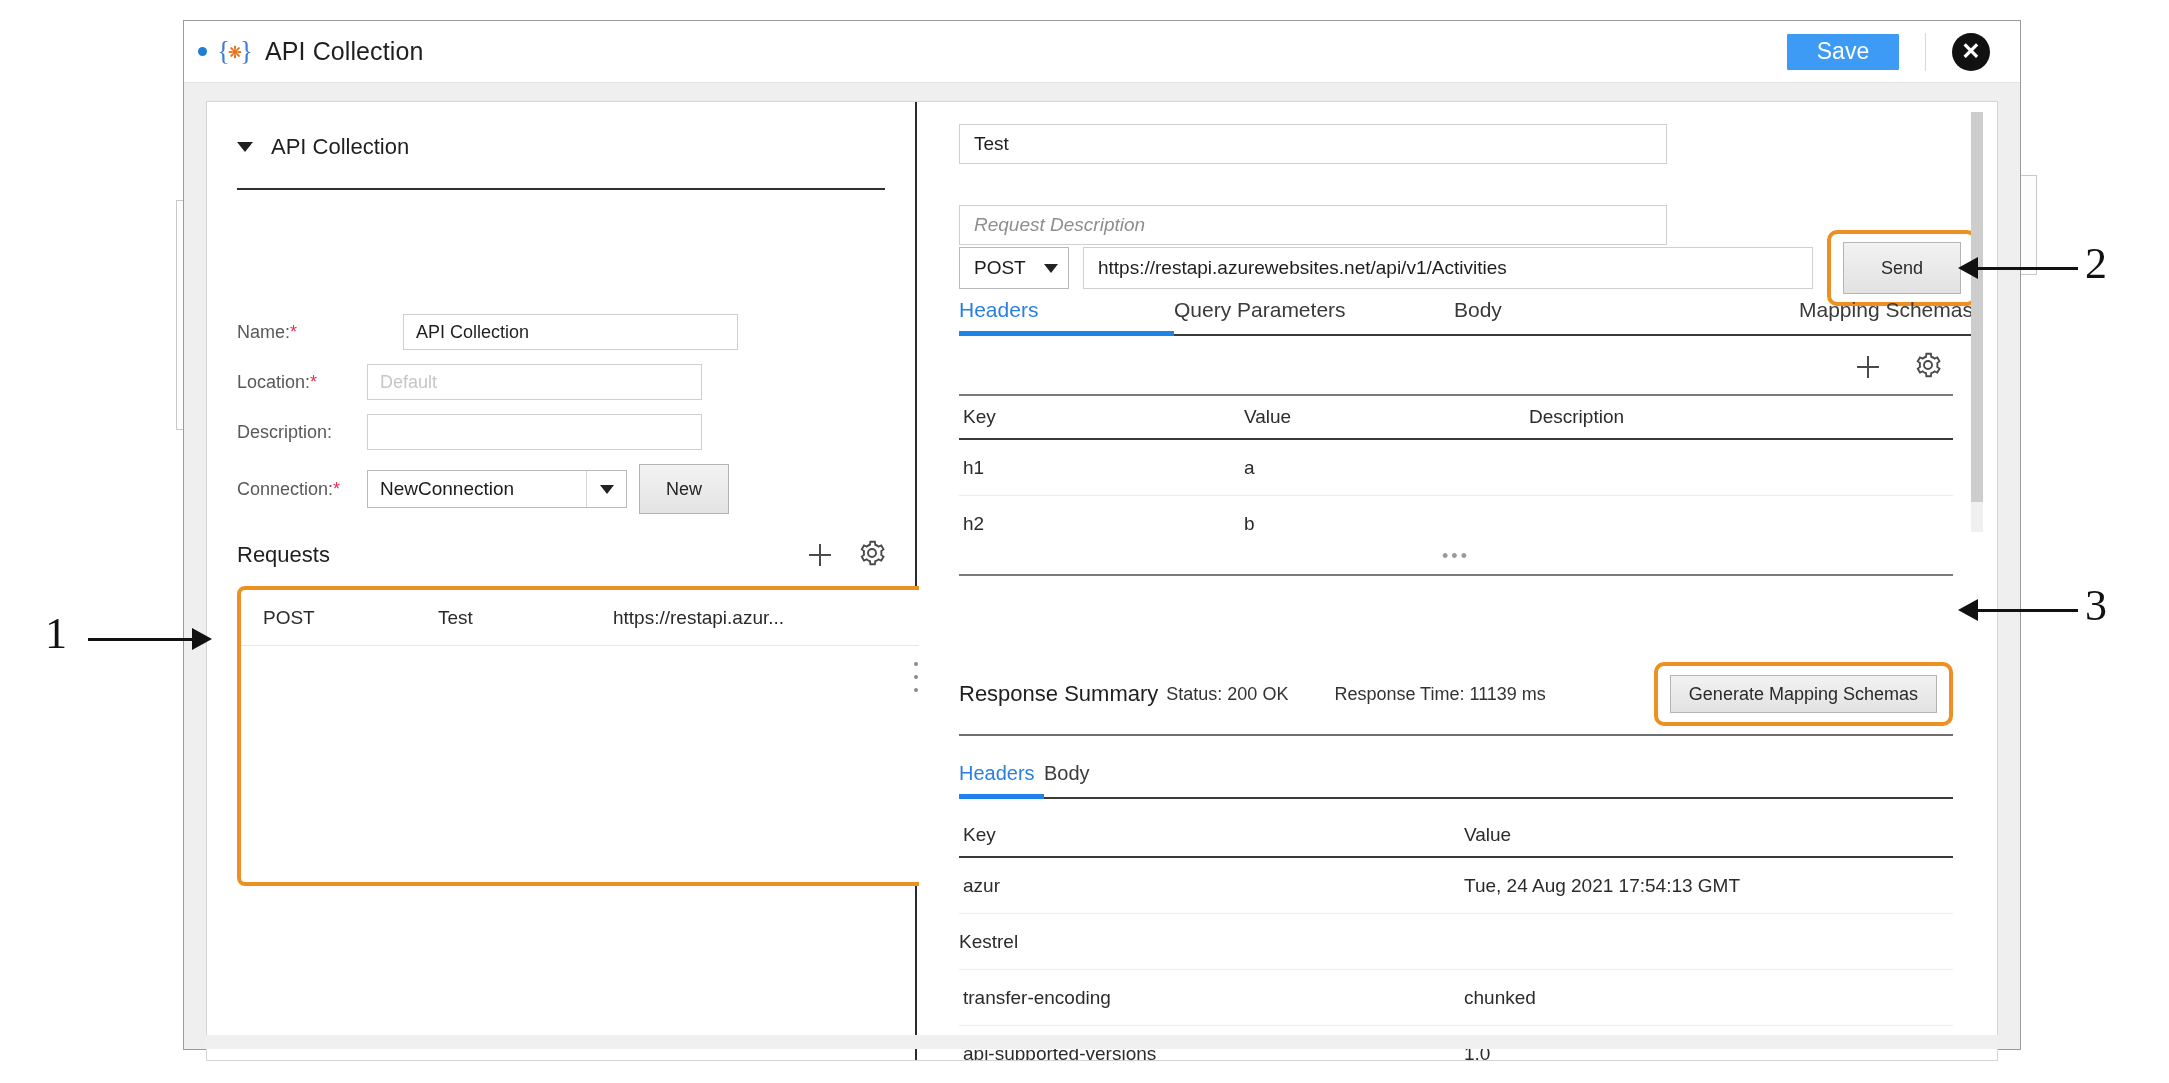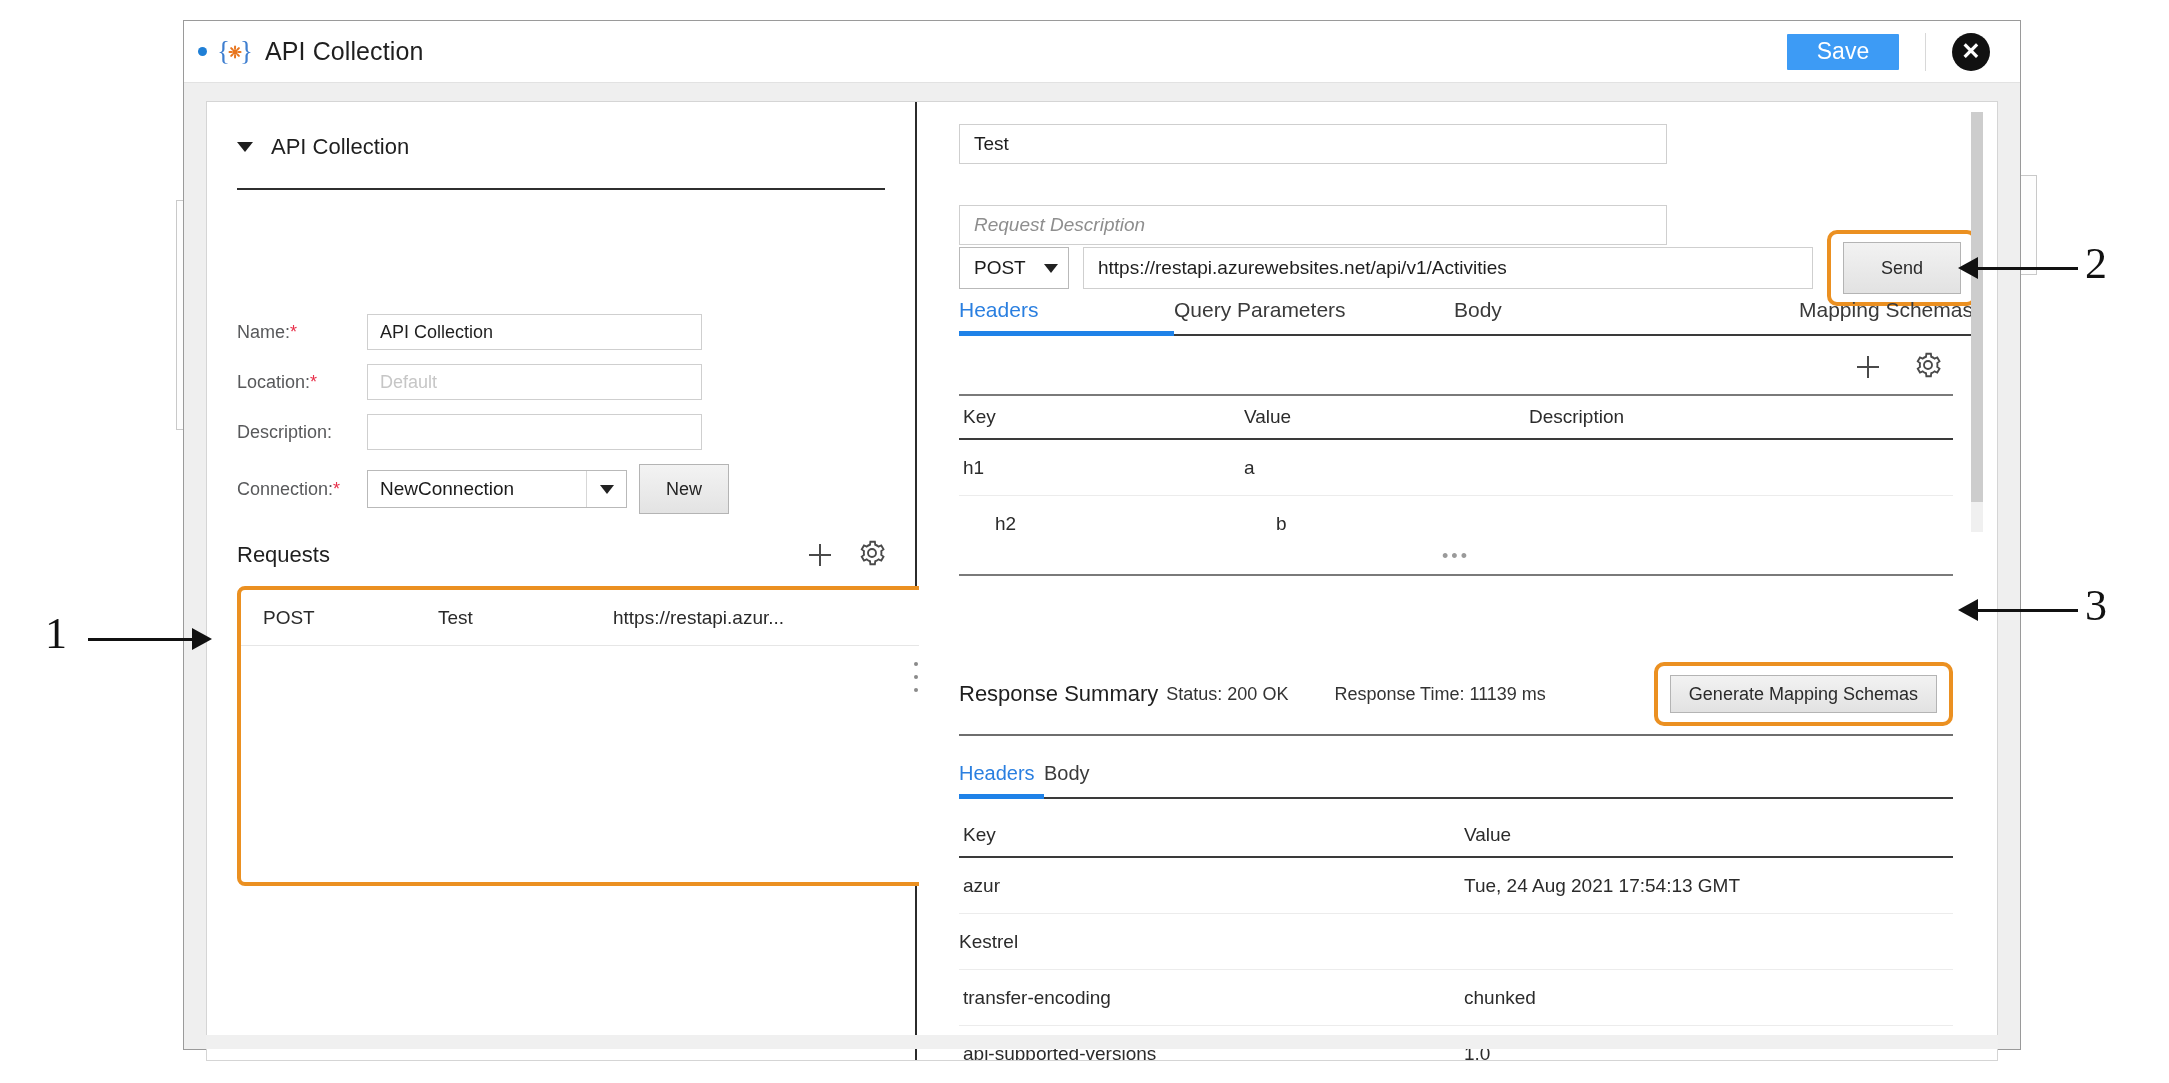--- a/index.html
+++ b/index.html
@@ -307,21 +307,21 @@
       <div class="inner-panel">
 
         <div class="left-pane">
 
           <div class="collapse-hdr">
             <span class="caret-down"></span>
             <span>API Collection</span>
           </div>
           <div class="hdr-rule"></div>
 
-          <div class="form-row" style="top:212px;">
+          <div class="form-row" style="top:212px;gap:36px;">
             <span class="form-label"><span>Name:</span><span class="req-star">*</span></span>
             <span class="tbox">API Collection</span>
           </div>
 
           <div class="form-row" style="top:262px;">
             <span class="form-label"><span>Location:</span><span class="req-star">*</span></span>
             <span class="tbox placeholder">Default</span>
           </div>
 
           <div class="form-row" style="top:312px;">
@@ -409,21 +409,21 @@
             <div class="tbl-head">
               <span class="col-key">Key</span>
               <span class="col-val">Value</span>
               <span class="col-desc">Description</span>
             </div>
             <div class="tbl-row">
               <span class="col-key">h1</span>
               <span class="col-val">a</span>
               <span class="col-desc"></span>
             </div>
-            <div class="tbl-row" style="border-bottom:none;margin-left:32px;">
+            <div class="tbl-row" style="border-bottom:none;">
               <span class="col-key">h2</span>
               <span class="col-val">b</span>
               <span class="col-desc"></span>
             </div>
             <div class="ellipsis-row">•••</div>
             <div style="height:2px;background:#7a7a7a;margin-top:6px;"></div>
           </div>
 
           <div class="rp" style="top:560px; right:44px;">
             <div class="resp-summary-line">

